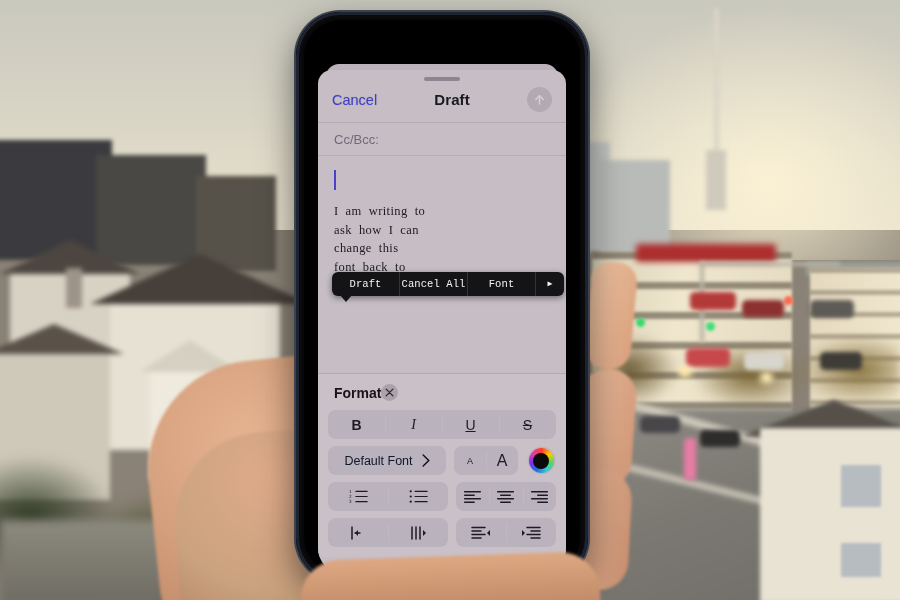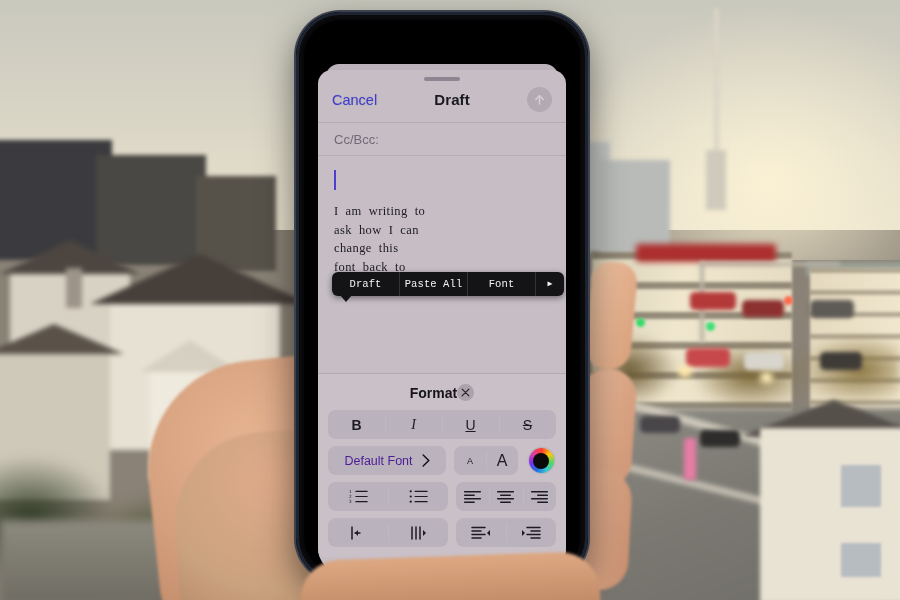--- a/index.html
+++ b/index.html
@@ -320,21 +320,21 @@
     z-index:30;
   }
 
   
   #format-panel {
     background:#c9c0c8;
     border-top:1px solid #b4aab4;
     padding:8px 10px 10px 10px;
   }
   #format-head {
-    display:flex; align-items:center; justify-content:center;
+    display:flex; align-items:center; justify-content:flex-start;
     padding:2px 6px 9px 6px;
   }
   #format-title { font-size:14px; font-weight:700; color:#161419; }
   #format-close {
     width:17px; height:17px; border-radius:50%;
     background:rgba(130,122,134,.42);
     display:flex;align-items:center;justify-content:center;
     cursor:pointer;
   }
 
@@ -356,21 +356,21 @@
   .cell + .cell::before {
     content:""; position:absolute; left:0; top:5px; bottom:5px;
     width:1px; background:rgba(255,255,255,.10);
   }
   .cell.bold   { font-size:14px; font-weight:700; }
   .cell.ital   { font-size:14px; font-style:italic; font-family:"Liberation Serif",serif; }
   .cell.under  { font-size:14px; text-decoration:underline; }
   .cell.strike { font-size:14px; text-decoration:line-through; }
 
   .fontsel { flex:0 0 118px; display:flex; align-items:center; justify-content:center; gap:9px; }
-  .fontsel .lbl { font-size:12.5px; color:#4c1d95;text-align:right; }
+  .fontsel .lbl { font-size:12.5px; color:#0f172a;text-align:right; }
   .cell.a-small { font-size:9px; }
   .cell.a-big   { font-size:16px; }
 
   #color-wheel {
     flex:0 0 30px; height:29px;
     display:flex; align-items:center; justify-content:center; cursor:pointer;
   }
   #color-wheel .ring {
     width:25px; height:25px; border-radius:50%;
     background:conic-gradient(#ff3b30,#ffcc00,#4cd964,#34c9d6,#1f6fe0,#7b2ff7,#e040a0,#ff3b30);
@@ -494,21 +494,21 @@
         <div id="caret" style="background: rgb(75, 63, 208);"></div>
         <div class="body-p">I  am  writing  to
 ask  how  I  can
 change  this
 font  back  to
 San  Francisco.</div>
         <div class="body-gap"></div>
 
         <div id="edit-menu">
           <span class="mi">Draft</span>
-          <span class="mi">Paste All</span>
+          <span class="mi">Cancel All</span>
           <span class="mi">Font</span>
           <span class="mi" style="font-size:8px;">▶</span>
         </div>
         <div id="edit-menu-tail"></div>
       </div>
 
       <div id="format-panel">
         <div id="format-head">
           <span id="format-title">Format</span>
           <span id="format-close">

